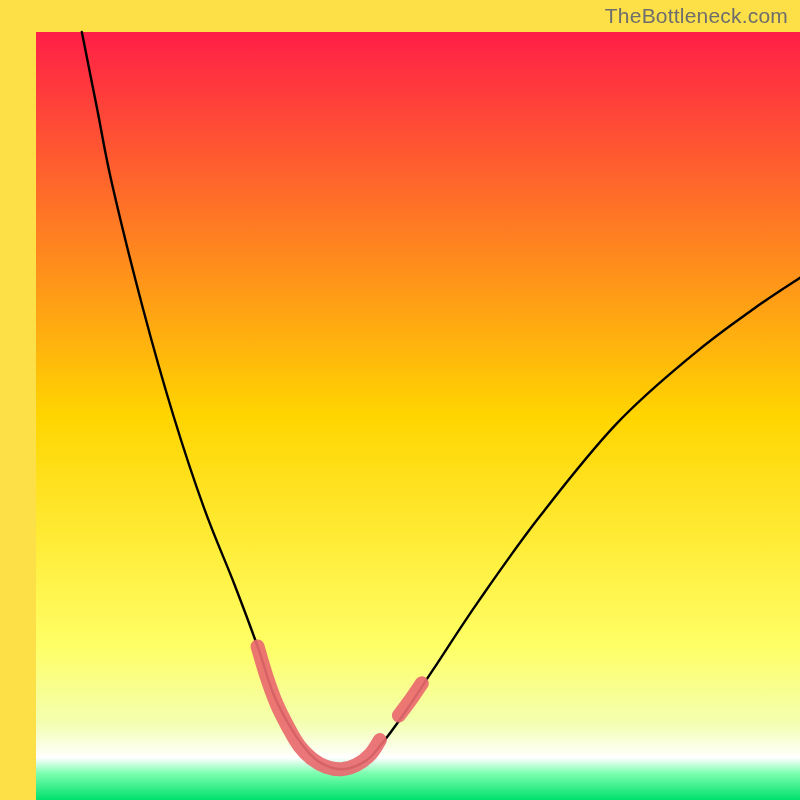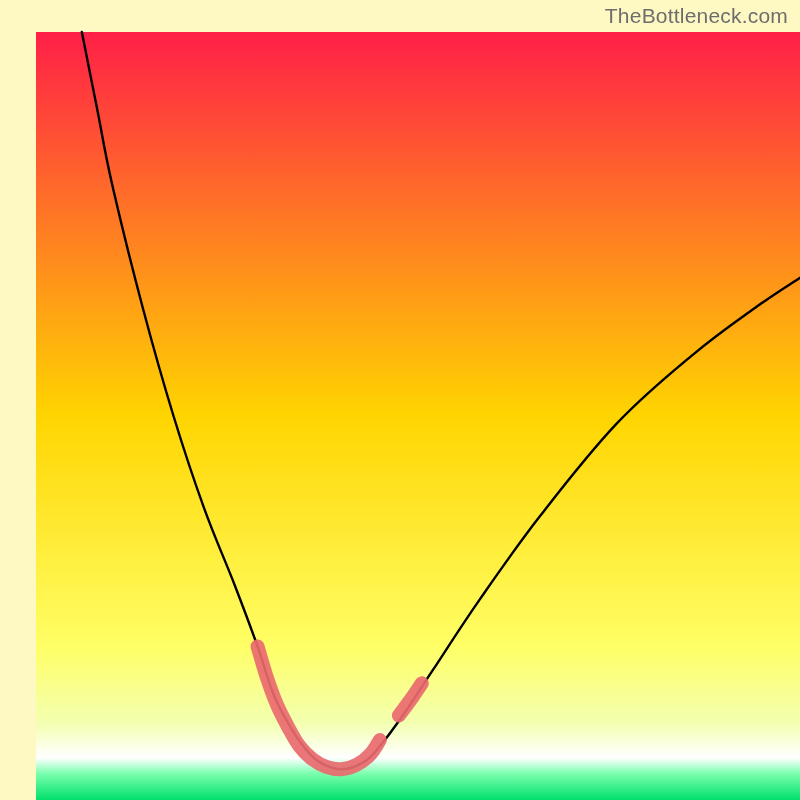--- a/index.html
+++ b/index.html
@@ -8,21 +8,21 @@
     width: 800px;
     height: 800px;
     background: #000;
     overflow: hidden;
     font-family: Arial, Helvetica, sans-serif;
   }
   .stage {
     position: relative;
     width: 800px;
     height: 800px;
-    background: #fef9c3;
+    background: #fde047;
   }
   .watermark {
     position: absolute;
     top: 4px;
     right: 12px;
     color: #6d6d6d;
     font-size: 21px;
     font-weight: 400;
     letter-spacing: 0.2px;
     z-index: 10;

